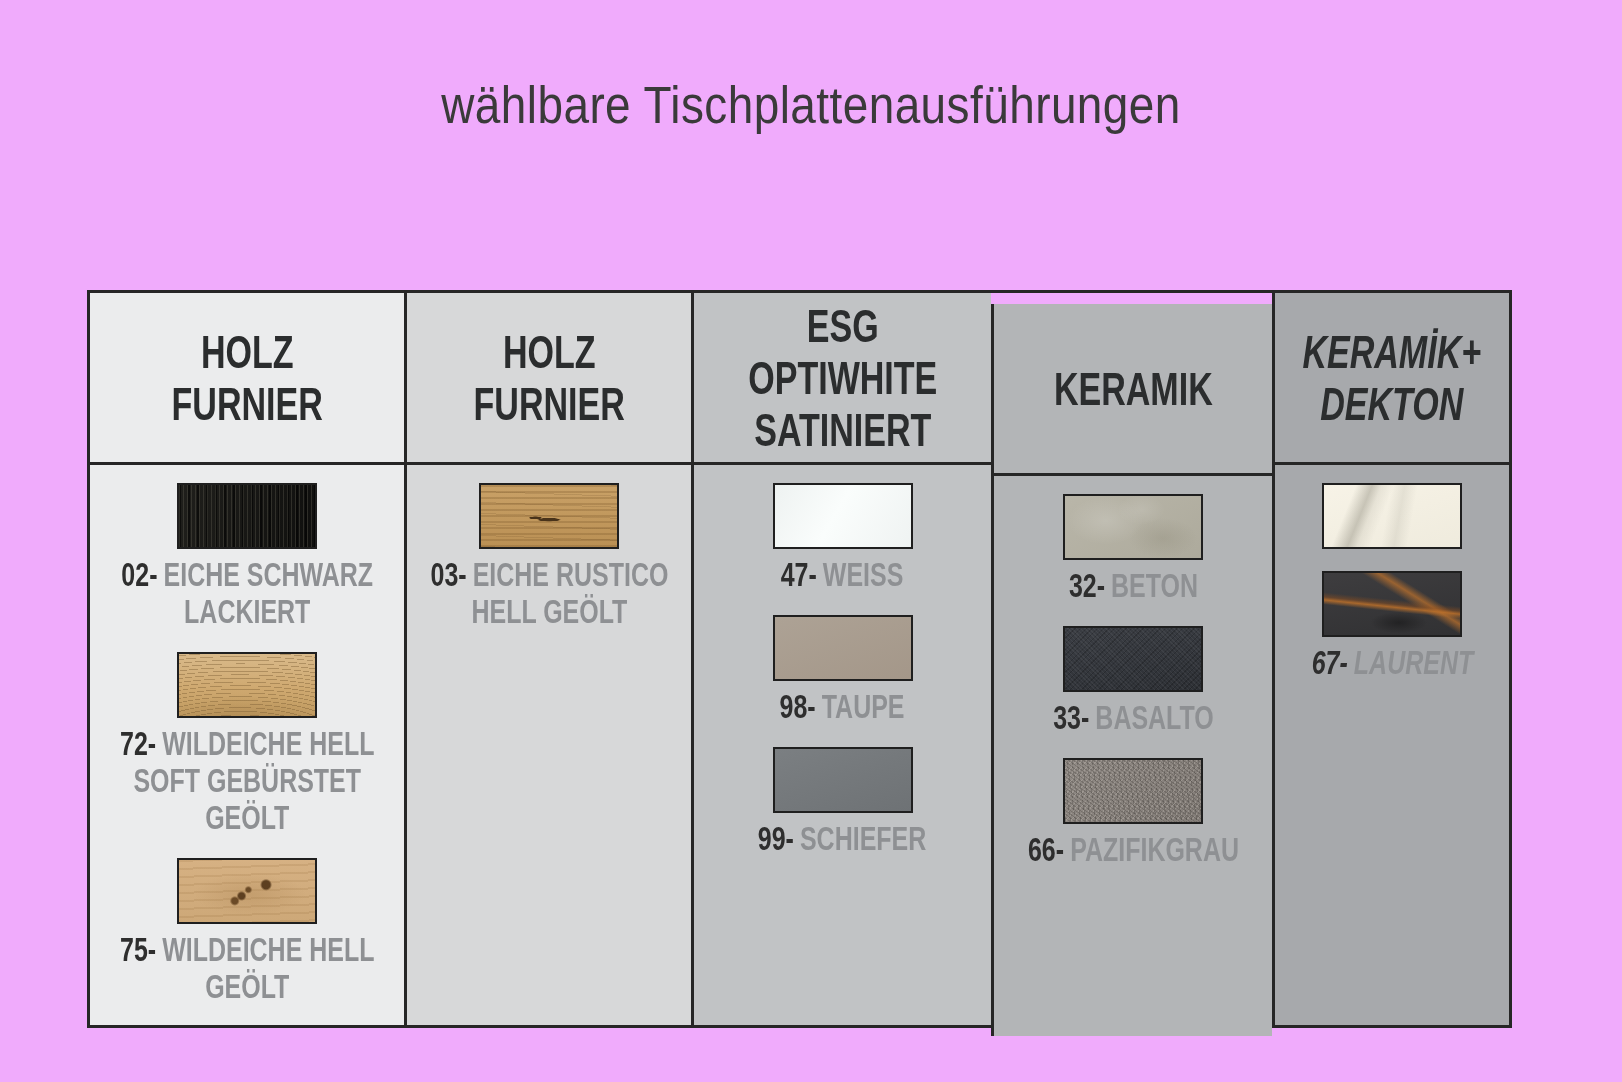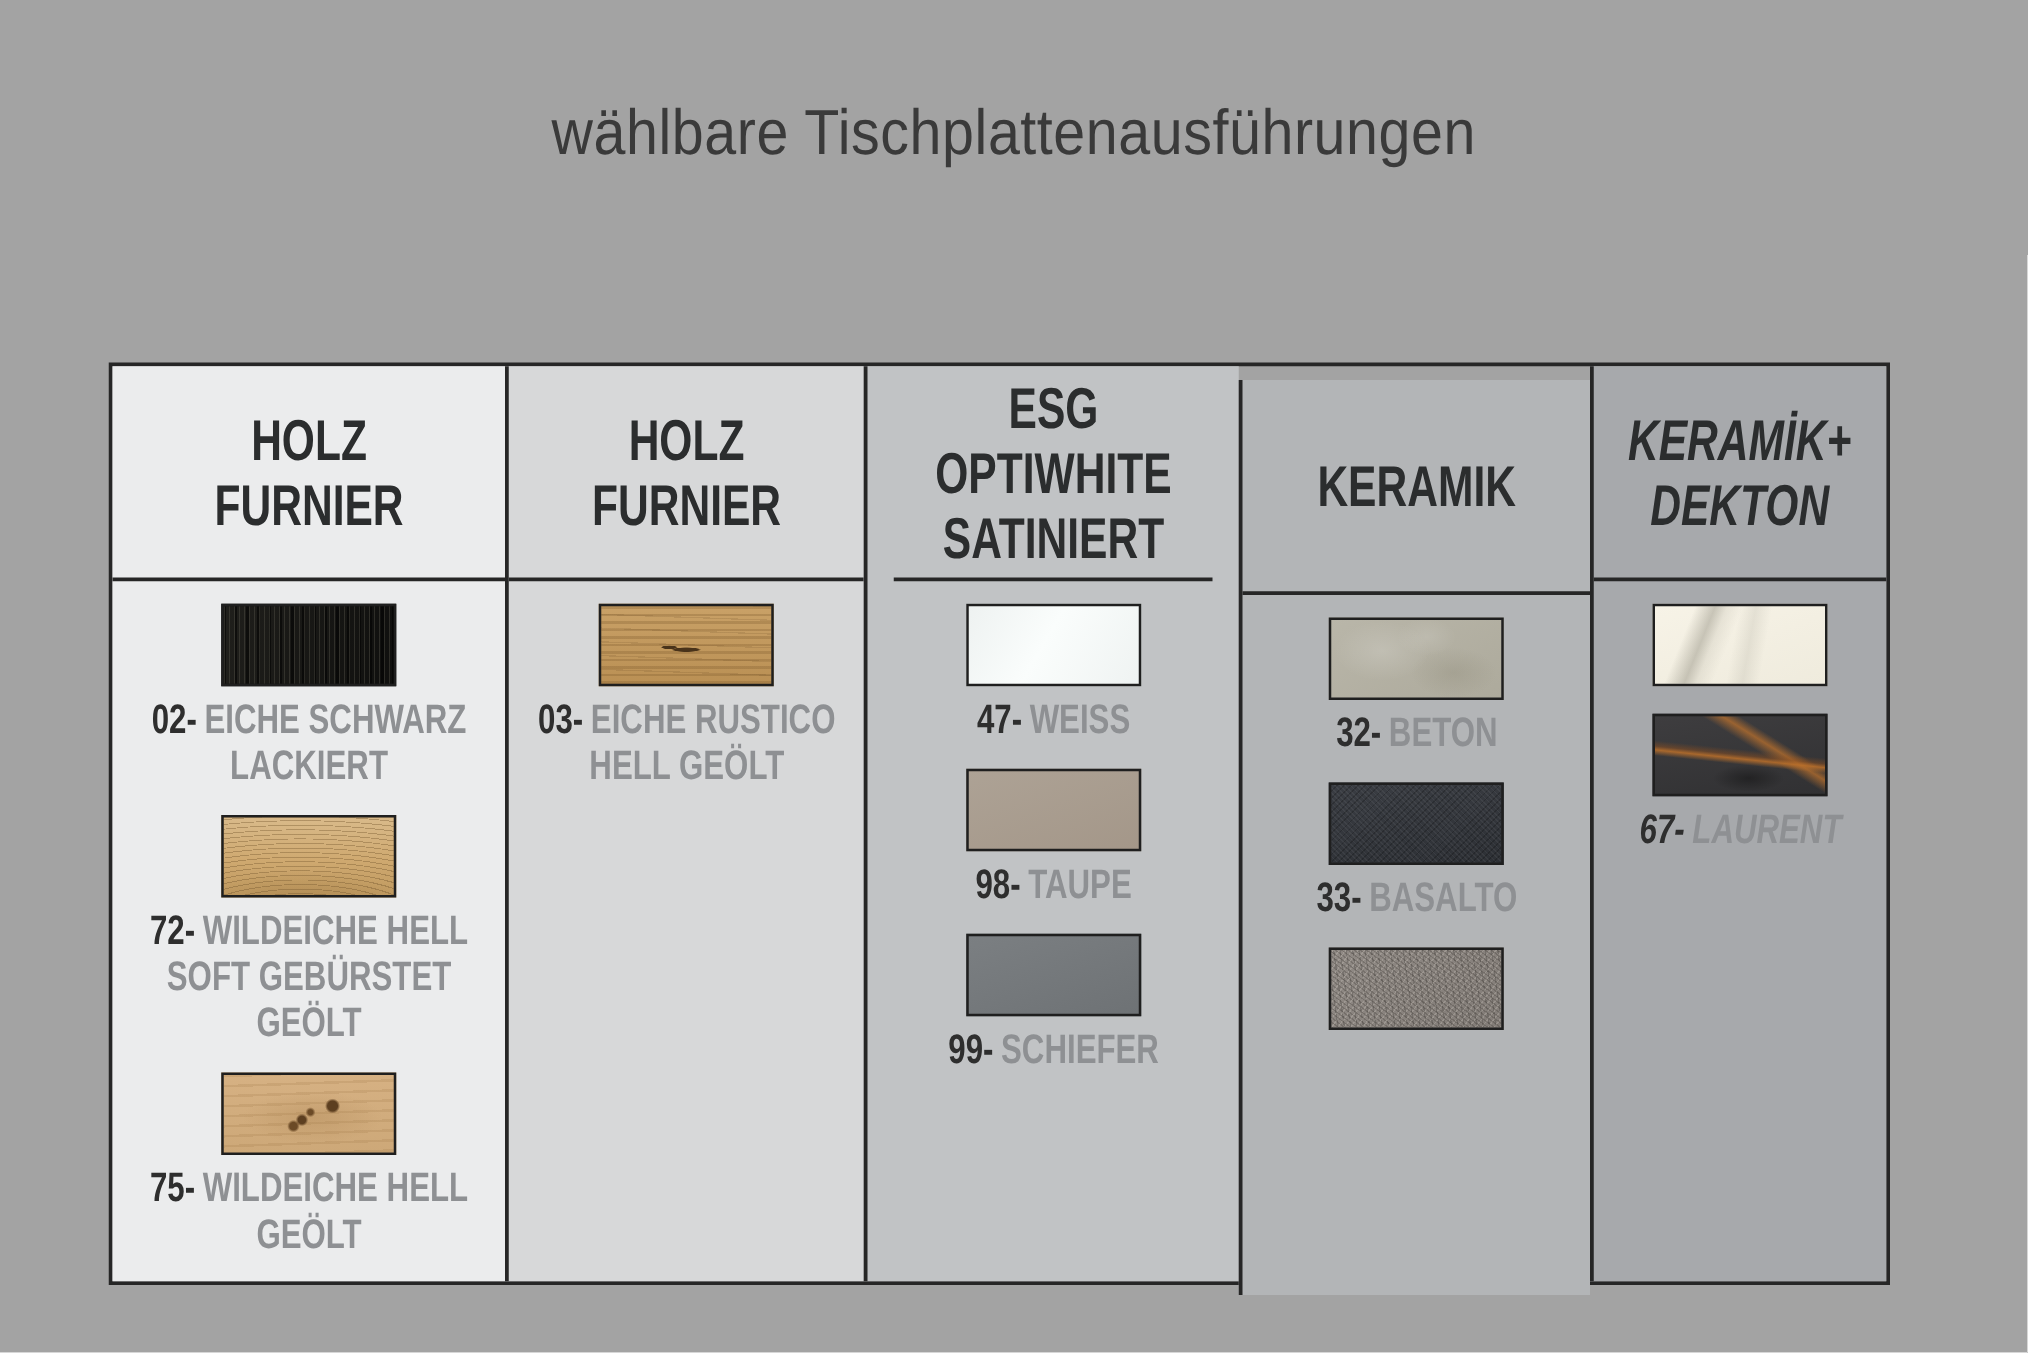--- a/index.html
+++ b/index.html
@@ -5,21 +5,21 @@
   :root{
     --border:#262626;
   }
   *{box-sizing:border-box; margin:0; padding:0;}
   html,body{background:#ffffff;}
   body{
     width:1622px; height:1082px;
     font-family:"Liberation Sans","DejaVu Sans",sans-serif;
     position:relative; overflow:hidden;
   }
-  .canvas{position:absolute; left:0; top:0; width:1622px; height:1082px; background:#a3a3a3;}
+  .canvas{position:absolute; left:0; top:0; width:1622px; height:1082px; background:#f0abfc;}
 
   
   .title{
     position:absolute; left:0; top:76px; width:100%;
     text-align:center;
     font-size:51px; font-weight:400; color:#3a3a3a;
     transform:scaleX(0.9); transform-origin:center;
     letter-spacing:0.5px;
     white-space:nowrap;
   }
@@ -28,21 +28,21 @@
   .table{
     position:absolute; left:87px; top:290px;
     width:1425px; height:738px;
     border:3px solid var(--border);
     display:flex; flex-direction:row;
   }
   .col{height:100%; display:flex; flex-direction:column;}
   .col + .col{border-left:3px solid var(--border);}
   .col1{width:314px;}
   .col2{width:287px;}
-  .col3{width:300px;align-items:center;}
+  .col3{width:300px;}
   .col4{width:281px;}
   .col5{width:237px;font-style:italic;}
 
   .col-header{
     height:172px; flex:0 0 172px;
     border-bottom:3px solid var(--border);
     display:flex; align-items:center; justify-content:center;
   }
   .header-text{
     white-space:pre-line; text-align:center;
@@ -255,20 +255,25 @@
         <div class="item">
           <div class="swatch tex-basalto" style="background-color: rgb(51, 54, 60);"></div>
           <div class="label">
             <div class="label-inner">
               <span class="code">33-</span><span class="name">BASALTO</span>
             </div>
           </div>
         </div>
         <div class="item">
           <div class="swatch tex-pazifik" style="background-color: rgb(137, 131, 126);"></div>
+          <div class="label">
+            <div class="label-inner">
+              <span class="code">66-</span><span class="name">PAZIFIKGRAU</span>
+            </div>
+          </div>
         </div>
       </div>
     </div>
 
     <div class="col col5" style="background-color: rgb(167, 169, 172);">
       <div class="col-header">
         <div class="header-text">KERAMİK+
 DEKTON</div>
       </div>
       <div class="col-body">

